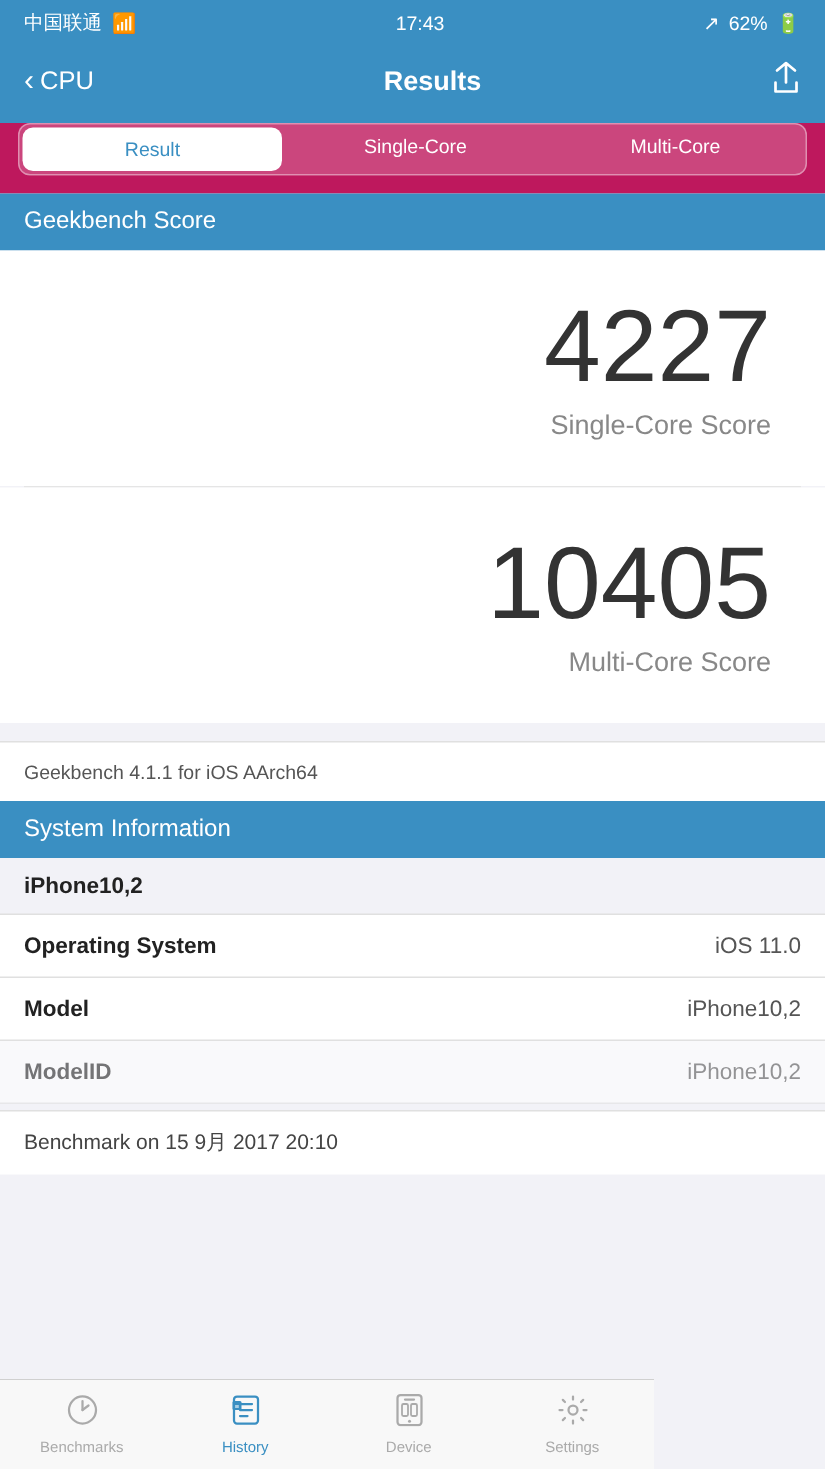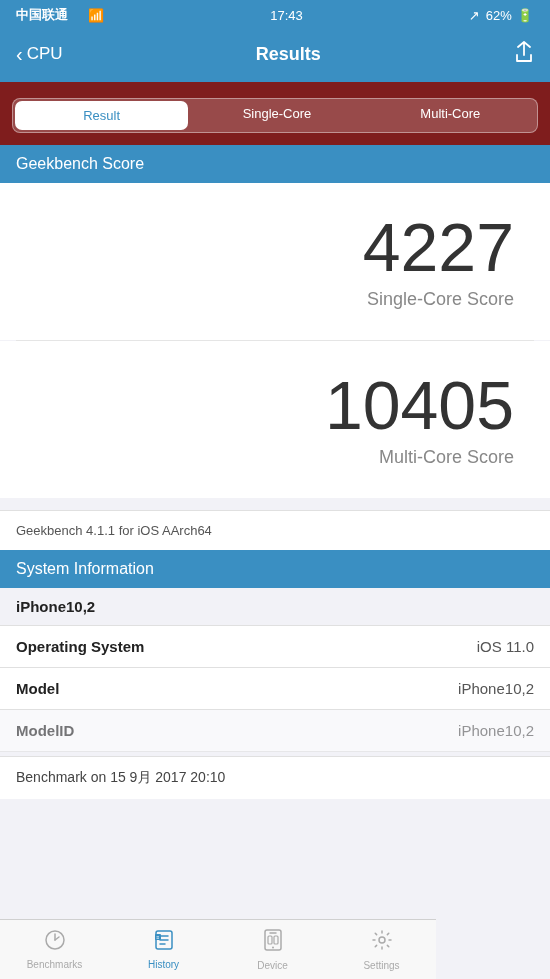--- a/index.html
+++ b/index.html
@@ -17,21 +17,21 @@
       background: #3a8fc2;
       color: white;
       display: flex;
       justify-content: space-between;
       align-items: center;
       padding: 6px 16px;
       font-size: 13px;
       font-weight: 500;
       height: 30px;
     }
-    .status-left { display: flex; align-items: center; gap: 20px; font-weight: bold; }
+    .status-left { display: flex; align-items: center; gap: 7px; }
     .status-right { display: flex; align-items: center; gap: 6px; }
 
     
     .nav-bar {
       background: #3a8fc2;
       display: flex;
       align-items: center;
       justify-content: space-between;
       padding: 8px 16px 12px;
       height: 52px;
@@ -50,22 +50,22 @@
       font-weight: 600;
     }
     .nav-share {
       color: white;
       font-size: 18px;
       cursor: pointer;
     }
 
     
     .segment-bar {
-      background: #7f1d1d;
-      padding: 16px 12px 12px;
+      background: #be185d;
+      padding: 0 12px 12px;
     }
     .segment-control {
       display: flex;
       background: rgba(255,255,255,0.2);
       border-radius: 8px;
       overflow: hidden;
       border: 1px solid rgba(255,255,255,0.4);
     }
     .segment-item {
       flex: 1;

